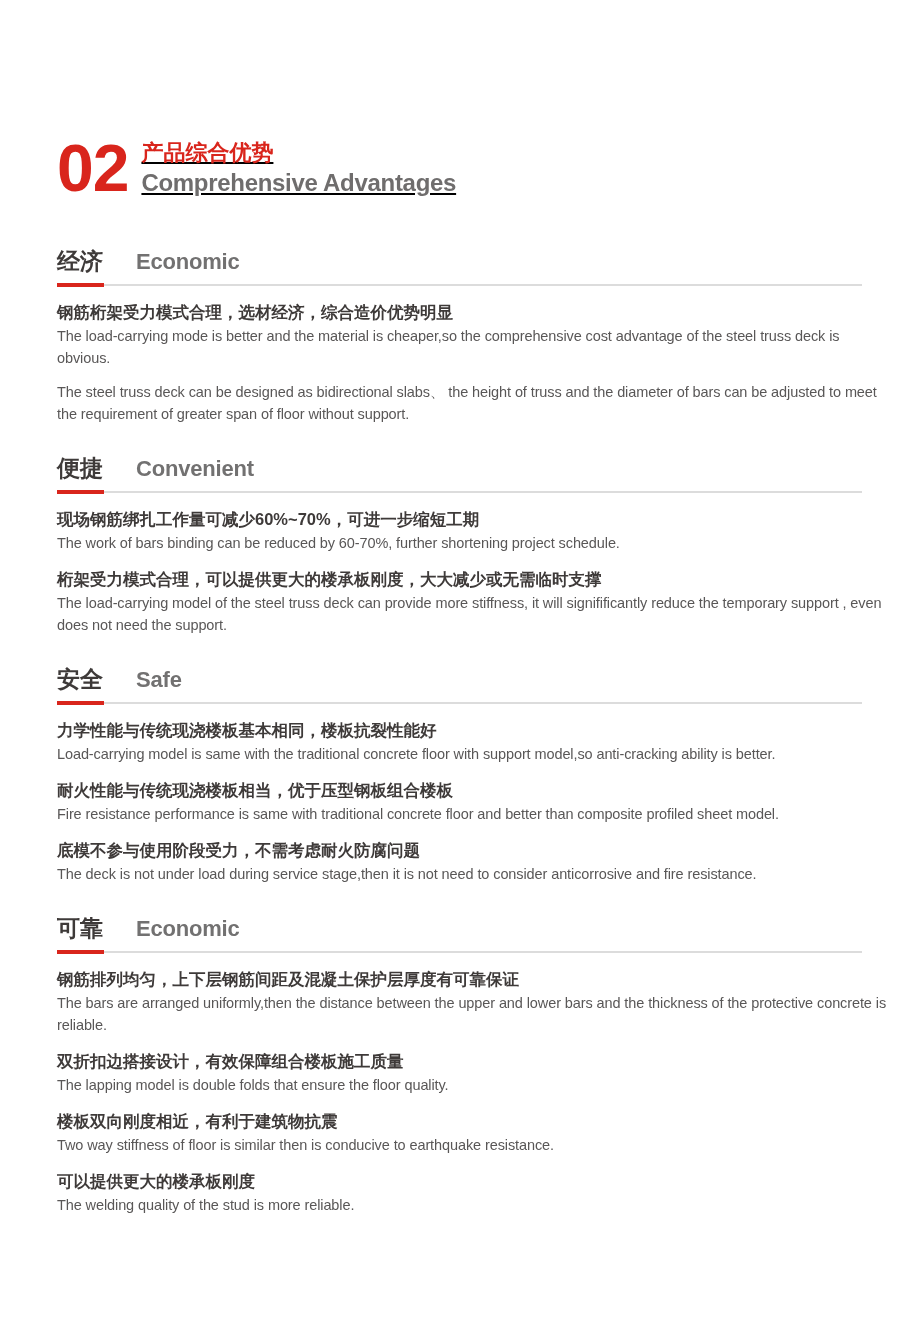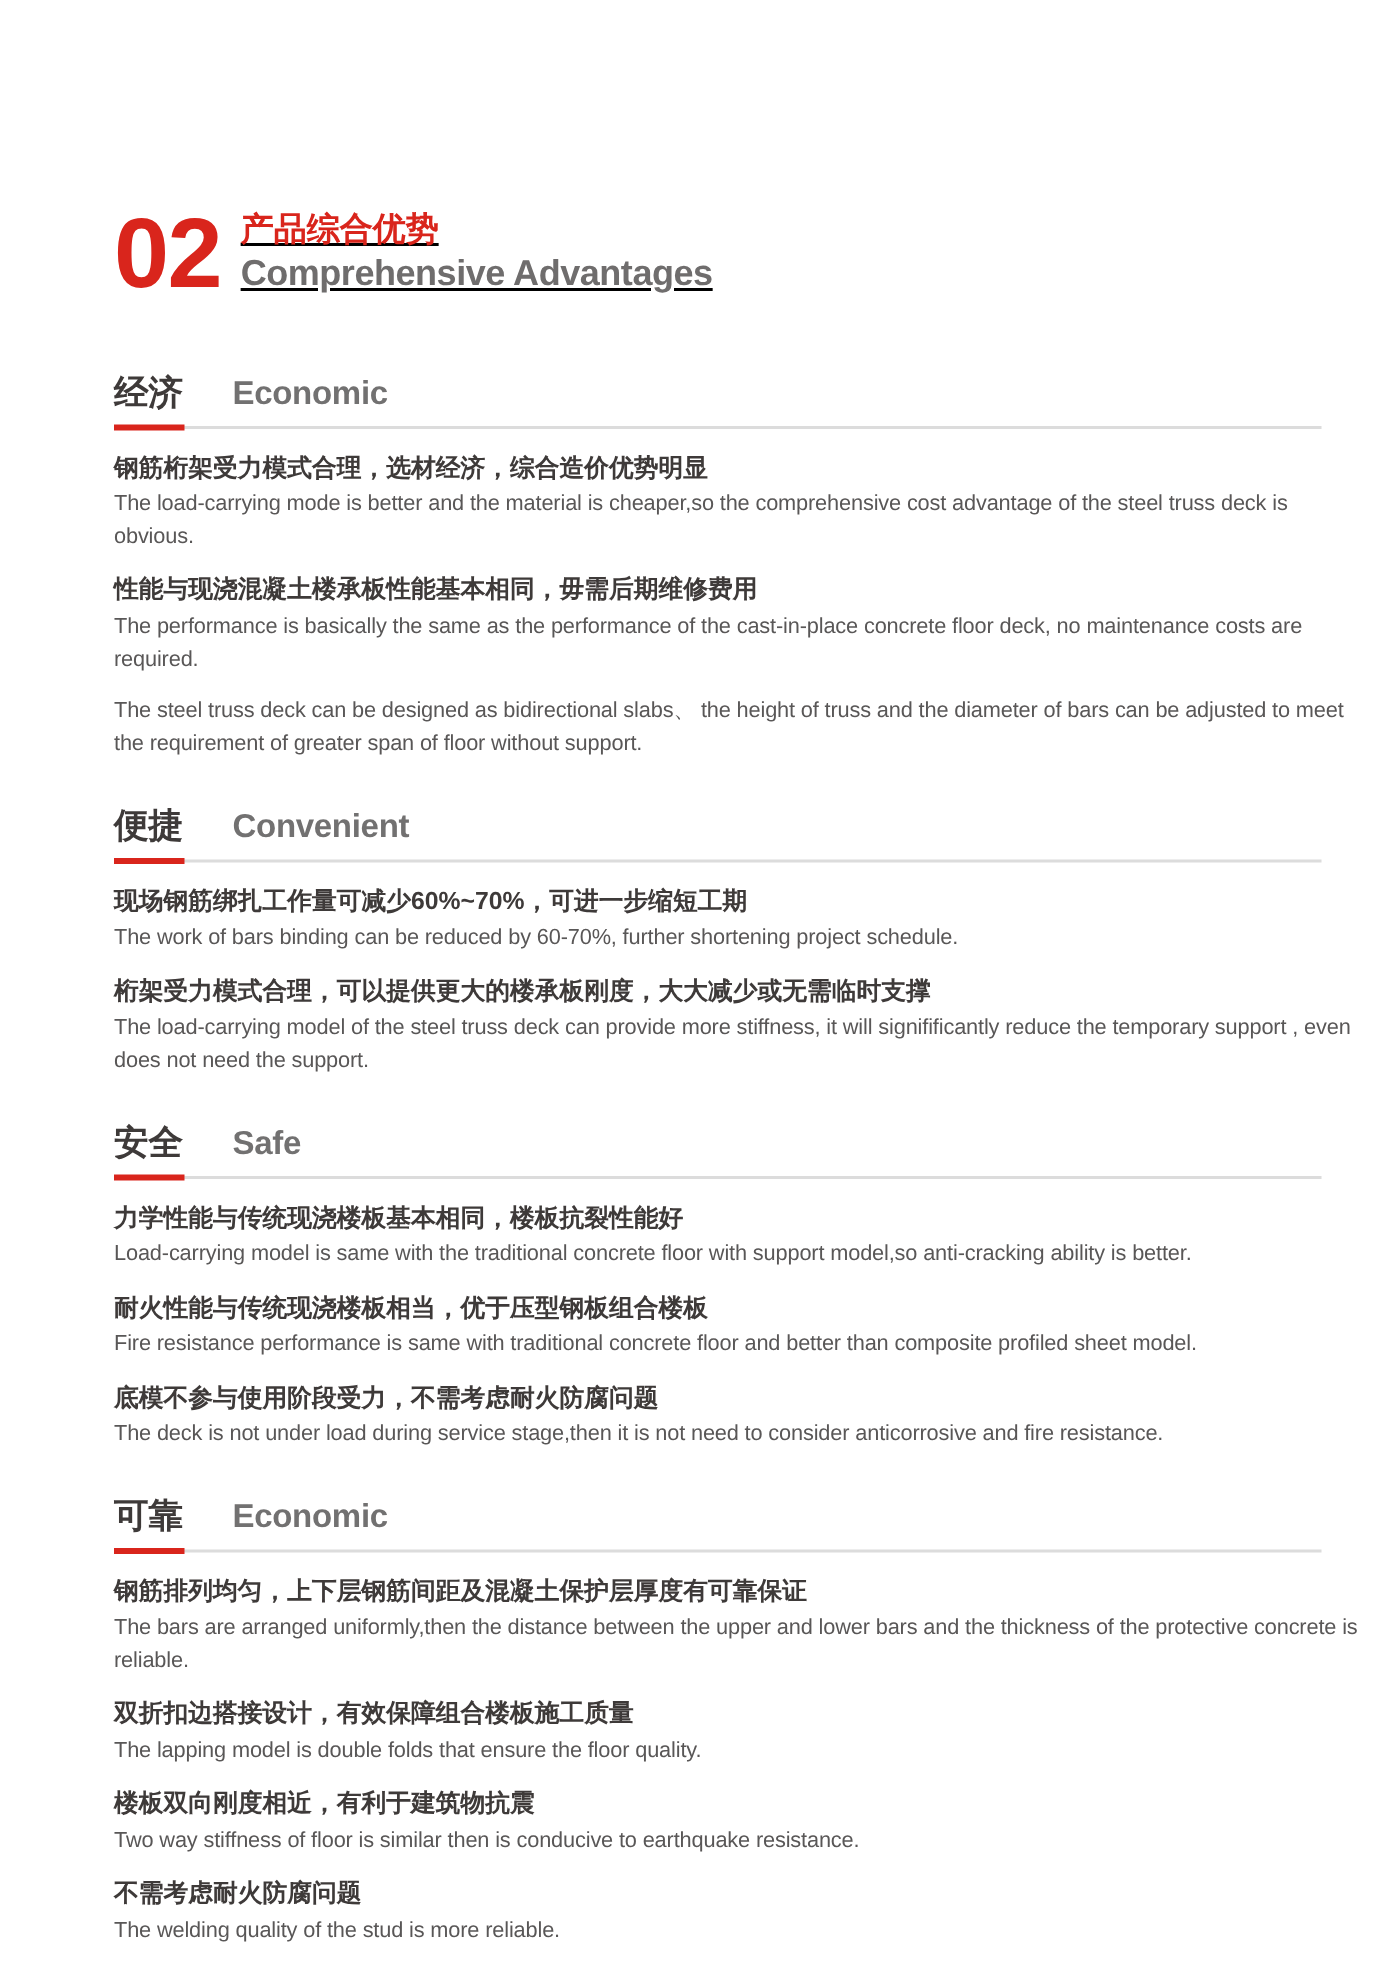--- a/index.html
+++ b/index.html
@@ -5,21 +5,21 @@
   * { margin:0; padding:0; box-sizing:border-box; }
   html,body { background:#ffffff; }
   body { font-family:"Liberation Sans","DejaVu Sans",sans-serif; }
   .page {
     position:relative;
     width:920px; height:1324px;
     margin:0 auto;
     background:#ffffff;
     overflow:hidden;
   }
-  .content { padding:138px 30px 0 76px; width:816px; }
+  .content { padding:138px 30px 0 57px; width:816px; }
 
   
   .doc-header { display:flex; align-items:flex-start; }
   .num {
     color:#d9251c; font-weight:bold;
     font-size:66px; line-height:0.92; letter-spacing:-1px;
   }
   .titles { margin-left:13px; padding-top:2px;text-decoration:underline; }
   .t-zh { color:#d9251c; font-weight:bold; font-size:22px; line-height:1.2; }
   .t-en { color:#6f6d6d; font-weight:bold; font-size:24px; line-height:1.2; margin-top:3px; letter-spacing:-0.3px; }
@@ -73,24 +73,20 @@
     <div class="sec-head">
       <span class="sec-zh">经济</span>
       <span class="sec-en">Economic</span>
     </div>
     <div class="items">
   <div class="item">
     <p class="cn">钢筋桁架受力模式合理，选材经济，综合造价优势明显</p>
     <p class="en">The load-carrying mode is better and the material is cheaper,so the comprehensive cost advantage of the steel truss deck is obvious.</p>
   </div>
 
-  <div class="item">
-    <p class="cn">性能与现浇混凝土楼承板性能基本相同，毋需后期维修费用</p>
-    <p class="en">The performance is basically the same as the performance of the cast-in-place concrete floor deck, no maintenance costs are required.</p>
-  </div>
 
   <div class="item">
     <p class="en">The steel truss deck can be designed as bidirectional slabs、 the height of truss and the diameter of bars can be adjusted to meet the requirement of greater span of floor without support.</p>
   </div>
 </div>
   </section>
 
   <section class="sec">
     <div class="sec-head">
       <span class="sec-zh">便捷</span>
@@ -147,21 +143,21 @@
     <p class="cn">双折扣边搭接设计，有效保障组合楼板施工质量</p>
     <p class="en">The lapping model is double folds that ensure the floor quality.</p>
   </div>
 
   <div class="item">
     <p class="cn">楼板双向刚度相近，有利于建筑物抗震</p>
     <p class="en">Two way stiffness of floor is similar then is conducive to earthquake resistance.</p>
   </div>
 
   <div class="item">
-    <p class="cn">不需考虑耐火防腐问题</p>
+    <p class="cn">可以提供更大的楼承板刚度</p>
     <p class="en">The welding quality of the stud is more reliable.</p>
   </div>
 </div>
   </section>
 
 </main>
 
   </div>
 </div>
 

